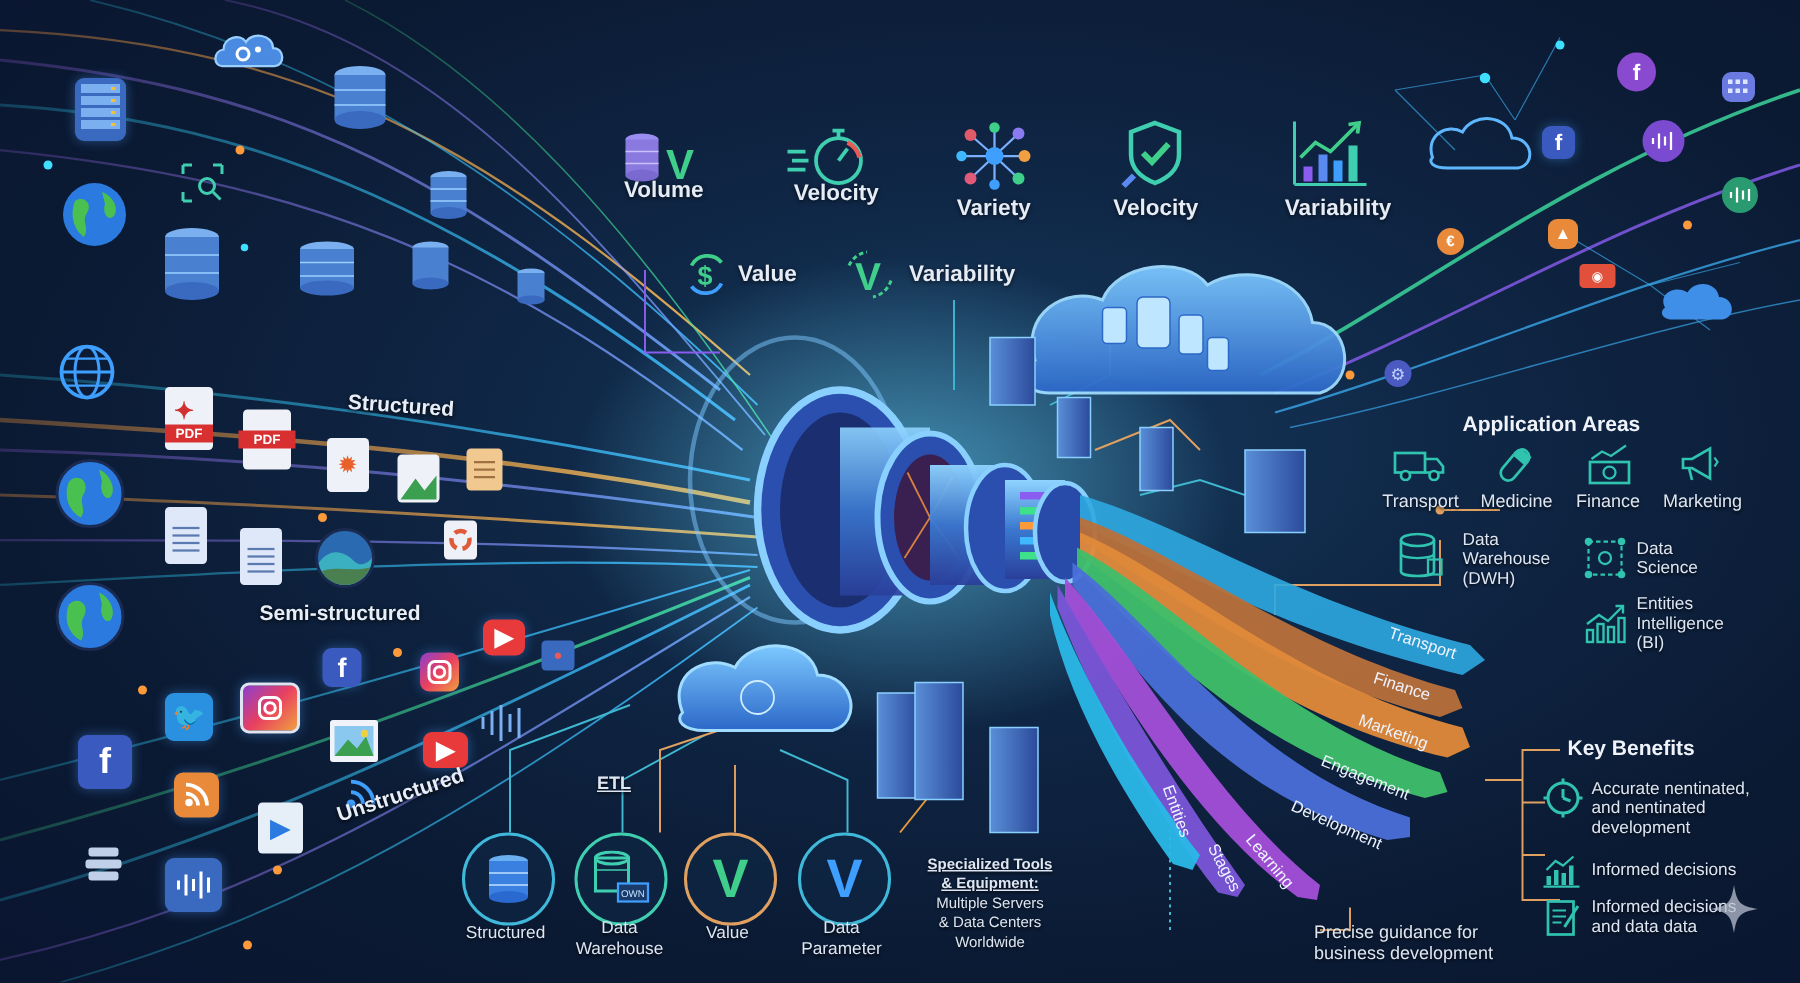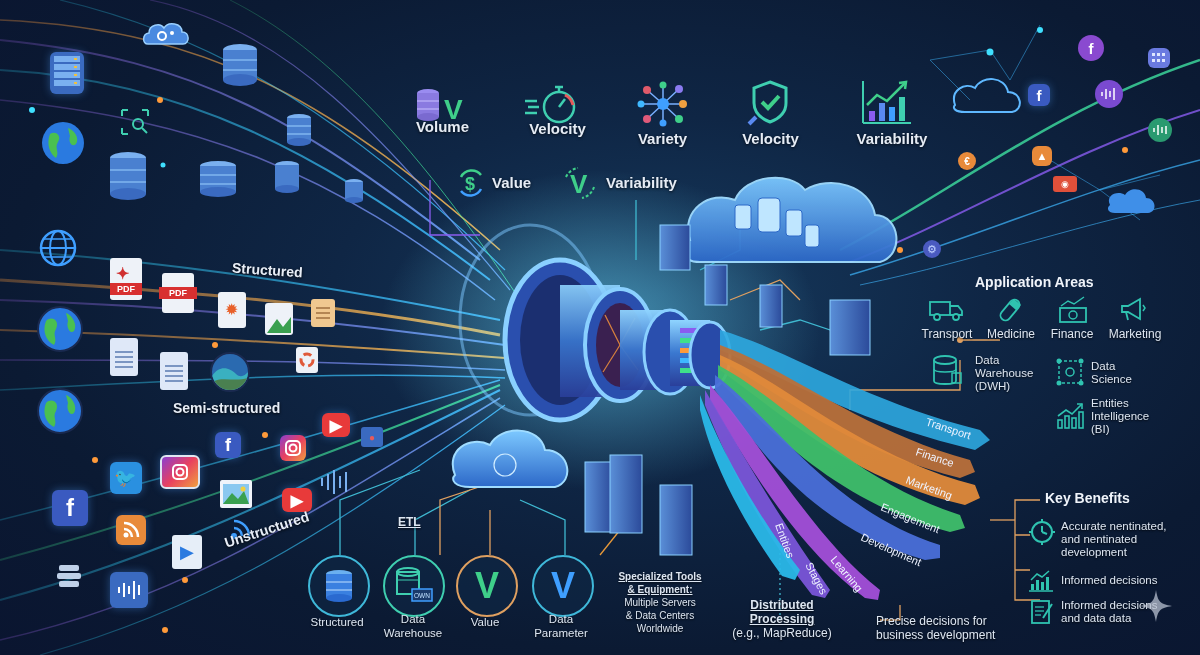--- a/index.html
+++ b/index.html
@@ -610,28 +610,23 @@
 Parameter</div>
 
   <div class="abs lbl center" style="left:600px;top:570px;width:120px;font-size:10px;line-height:13px;">
     <div class="lbl-b">Specialized Tools</div>
     <div class="lbl-b">&amp; Equipment:</div>
     <div>Multiple Servers</div>
     <div>&amp; Data Centers</div>
     <div>Worldwide</div>
   </div>
 
-  <div class="abs lbl center" style="left:722px;top:598px;width:120px;font-size:12px;line-height:14px;">
-    <div class="lbl-b">Distributed</div>
-    <div class="lbl-b">Processing</div>
-    <div>(e.g., MapReduce)</div>
-  </div>
 
   <div class="abs lbl" style="left:876px;top:614px;width:130px;font-size:12px;line-height:14px;">
-    <div>Precise decisions for</div>
+    <div>Precise guidance for</div>
     <div>business development</div>
   </div>
 
   <div class="icon" style="left:1078px;top:35px;width:26px;height:26px;border-radius:50%;background:#8a4ad0;color:#fff;font-weight:bold;font-size:15px;">f</div>
   <div class="icon" style="left:1148px;top:48px;width:22px;height:20px;border-radius:6px;background:#6a7ae0;">
     <svg width="16" height="12" viewBox="0 0 16 12">
         <g fill="#dfe6ff">
           <rect x="1" y="1" width="3" height="3"></rect>
           <rect x="6" y="1" width="3" height="3"></rect>
           <rect x="11" y="1" width="3" height="3"></rect>

